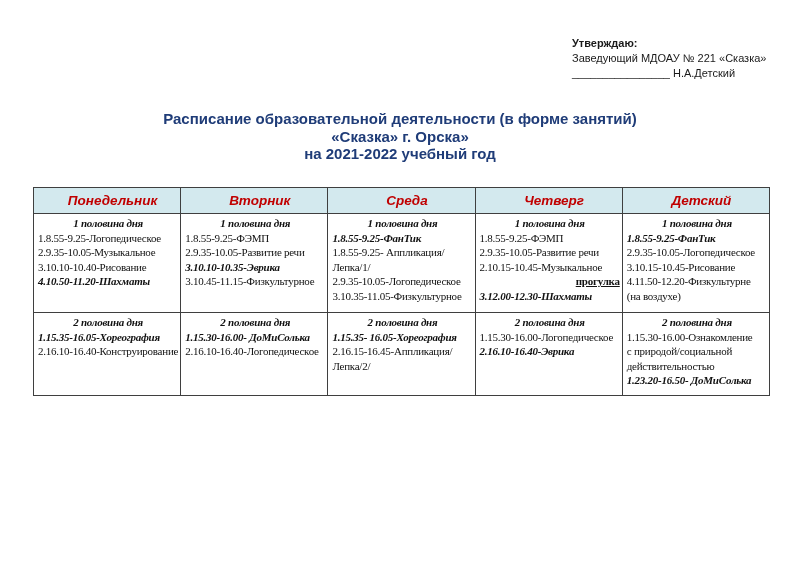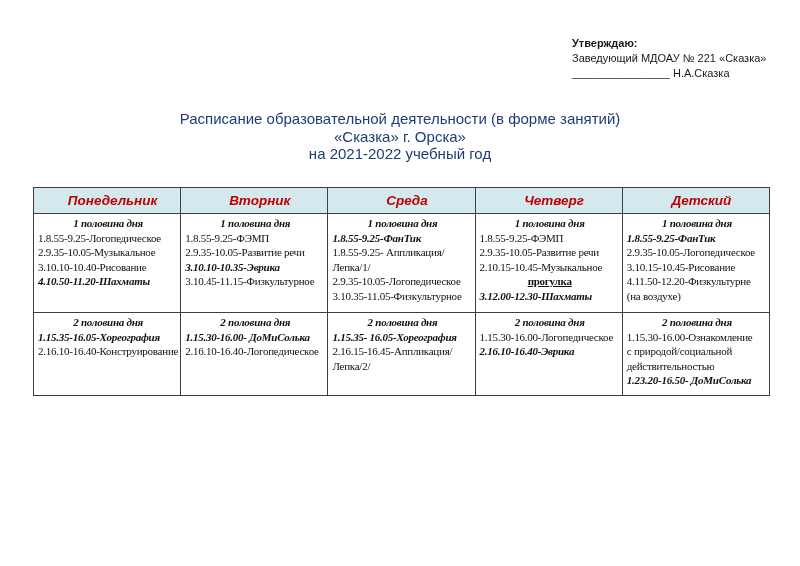--- a/index.html
+++ b/index.html
@@ -14,21 +14,21 @@
   .approval{
     position:absolute;left:572px;top:36px;
     font-size:11px;line-height:15px;color:#1a1a1a;
   }
   .approval .bold{font-weight:bold;}
   
   .title{
     position:absolute;left:30px;top:110px;width:740px;
     text-align:center;
     color:var(--title-color,#1f3c78);
-    font-weight:normal;
+    font-weight:bold;
     font-size:15px;line-height:17.5px;
   }
   
   table.schedule{
     position:absolute;left:33px;top:187px;width:737px;
     border-collapse:collapse;table-layout:fixed;
   }
   table.schedule th, table.schedule td{
     border:1px solid var(--border-color,#3f3f3f);
     padding-left:12px;
@@ -48,32 +48,32 @@
     font-size:11px;line-height:14.6px;
     letter-spacing:-0.25px;
     color:#111;
     overflow:hidden;
   }
   tr.row-am td{height:96px;}
   tr.row-pm td{height:80px;}
   .cell-line{white-space:nowrap;}
   .cell-line.h{font-weight:bold;font-style:italic;text-align:center;}
   .cell-line.bi{font-weight:bold;font-style:italic;}
-  .cell-line.bu{font-weight:bold;text-decoration:underline;text-align:center;}
+  .cell-line.bu{font-weight:bold;text-decoration:underline;text-align:right;}
   .cell-line.n{font-weight:normal;}
 </style>
 </head>
 <body>
 
 <div class="page">
 
   <div class="approval">
     <div class="bold">Утверждаю:</div>
     <div>Заведующий МДОАУ № 221 «Сказка»</div>
-    <div>________________ Н.А.Сказка</div>
+    <div>________________ Н.А.Детский</div>
   </div>
 
   <div class="title">
     <div>Расписание образовательной деятельности  (в форме занятий)</div>
     <div>«Сказка» г. Орска»</div>
     <div>на 2021-2022 учебный год</div>
   </div>
 
   <table class="schedule">
     <thead>

